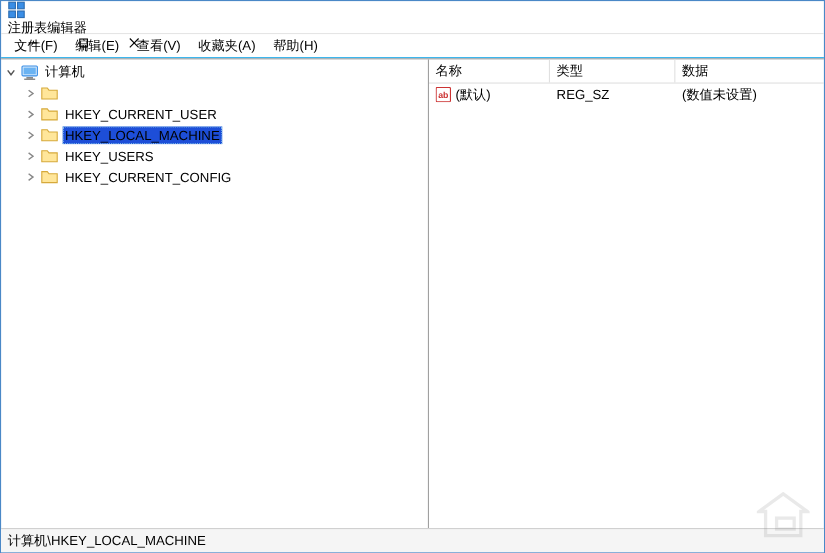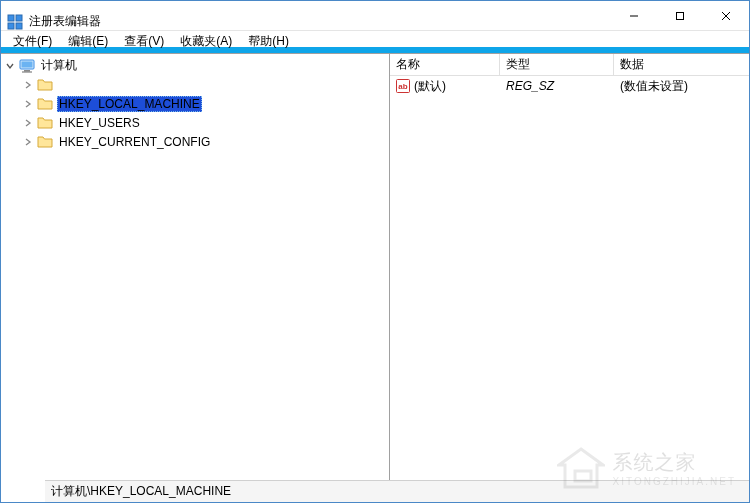--- a/index.html
+++ b/index.html
@@ -1,48 +1,48 @@
 <!DOCTYPE html>
 <html><head>
 <meta charset="utf-8">
 <style>
   * { box-sizing: border-box; margin: 0; padding: 0; }
   html, body { width: 750px; height: 503px; font-family: "Microsoft YaHei", "Segoe UI", sans-serif; font-size: 12px; background: #fff; color: #000; overflow: hidden; }
   .window { width: 750px; height: 503px; border: 1px solid #4a88c7; display: flex; flex-direction: column; background: #fff; }
-  .titlebar { height: 30px; display: flex; align-items: flex-end; padding: 0 0 0 6px; border-bottom: 1px solid #e5e5e5; }
+  .titlebar { height: 30px; display: flex; align-items: flex-start; padding: 0 0 0 6px; border-bottom: 1px solid #e5e5e5; flex-direction: column; }
   .titlebar .app-icon { width: 16px; height: 16px; margin-right: 6px; }
   .titlebar .title { flex: 1; font-size: 12px; }
   .win-controls { display: flex; height: 100%; }
   .win-btn { width: 46px; height: 100%; display: flex; align-items: center; justify-content: center; font-size: 11px; color: #222; cursor: default; }
-  .menubar { height: 22px; display: flex; align-items: flex-start; padding: 0 4px; border-bottom: 6px solid #0ea5e9; }
+  .menubar { height: 22px; display: flex; align-items: flex-start; padding: 0 4px; border-bottom: 1px solid #0ea5e9; }
   .menu-item { padding: 2px 8px; cursor: default; }
   .content { flex: 1; display: flex; border-top: 1px solid #a0a0a0; }
   .tree-pane { width: 389px; border-right: 1px solid #a0a0a0; overflow: auto; padding-top: 2px; }
   .list-pane { flex: 1; display: flex; flex-direction: column; }
   .list-header { display: flex; height: 22px; border-bottom: 1px solid #e0e0e0; }
   .col-head { display: flex; align-items: center; padding: 0 6px; font-size: 12px; border-right: 1px solid #e0e0e0; cursor: default; }
   .col-head:last-child { border-right: none; }
   .col-name { width: 110px; }
   .col-type { width: 114px; }
   .col-data { flex: 1; }
   .list-body { flex: 1; overflow: auto; }
   .list-row { display: flex; height: 20px; align-items: center; }
   .cell { padding: 0 6px; font-size: 12px; display: flex; align-items: center; }
   .cell.name { width: 110px; }
-  .cell.type { width: 114px; font-style: italic; }
+  .cell.type { width: 114px; }
   .cell.data { flex: 1; }
   .val-icon { width: 14px; height: 14px; margin-right: 4px; display:inline-flex; align-items:center; justify-content:center;text-align:center; }
   .tree ul { list-style: none; padding-left: 18px; }
   .tree > ul { padding-left: 0; }
   .tree-row { display: flex; align-items: center; height: 19px; padding-left: 2px; cursor: default; }
   .toggle { width: 14px; height: 14px; display: flex; align-items: center; justify-content: center; color: #6b6b6b; font-size: 10px; margin-right: 2px; }
   .node-icon { width: 16px; height: 16px; margin-right: 4px; display:inline-flex; align-items:center; justify-content:center; }
   .node-label { padding: 1px 2px; font-size: 12px; white-space: nowrap; }
   .node-label.selected { background: #1d4ed8; border: 1px dotted #7ab7e8; padding: 0 1px; }
-  .statusbar { height: 22px; border-top: 1px solid #d0d0d0; display: flex; align-items: center; padding: 0 6px; font-size: 12px; background: #f5f5f5; margin-left: 44px; }
+  .statusbar { height: 22px; border-top: 1px solid #d0d0d0; display: flex; align-items: center; padding: 0 6px; font-size: 12px; background: #f5f5f5; }
   .watermark { position: absolute; right: 14px; bottom: 14px; opacity: 0.18; pointer-events: none; display:flex; align-items:center; gap:8px; }
   .watermark .wm-txt { font-size: 20px; color: #555; letter-spacing:1px; }
   .watermark .wm-sub { font-size: 10px; color:#777; display:block; letter-spacing:2px;}
 </style>
 </head>
 <body>
 
 <div class="window">
 
   <div class="titlebar">
@@ -125,20 +125,35 @@
                   <span class="toggle">
                     <svg width="10" height="10" viewBox="0 0 10 10">
                         <polyline points="3,2 7,5 3,8" fill="none" stroke="#888" stroke-width="1.3"></polyline>
                       </svg>
                   </span>
                   <span class="node-icon">
                     <svg viewBox="0 0 16 16" width="16" height="16">
                         <path d="M1 3h5l1.5 2H15v8H1z" fill="#ffe69a" stroke="#d6a93a"></path>
                       </svg>
                   </span>
+                  <span class="node-label">HKEY_CURRENT_USER</span>
+                </div>
+              </li>
+              <li>
+                <div class="tree-row">
+                  <span class="toggle">
+                    <svg width="10" height="10" viewBox="0 0 10 10">
+                        <polyline points="3,2 7,5 3,8" fill="none" stroke="#888" stroke-width="1.3"></polyline>
+                      </svg>
+                  </span>
+                  <span class="node-icon">
+                    <svg viewBox="0 0 16 16" width="16" height="16">
+                        <path d="M1 3h5l1.5 2H15v8H1z" fill="#ffe69a" stroke="#d6a93a"></path>
+                      </svg>
+                  </span>
                   <span class="node-label selected">HKEY_LOCAL_MACHINE</span>
                 </div>
               </li>
               <li>
                 <div class="tree-row">
                   <span class="toggle">
                     <svg width="10" height="10" viewBox="0 0 10 10">
                         <polyline points="3,2 7,5 3,8" fill="none" stroke="#888" stroke-width="1.3"></polyline>
                       </svg>
                   </span>
@@ -200,17 +215,13 @@
     <span>计算机\HKEY_LOCAL_MACHINE</span>
   </div>
 
 </div>
 
 <div class="watermark">
   <svg width="48" height="42" viewBox="0 0 48 42">
     <polygon points="24,2 46,18 40,18 40,40 8,40 8,18 2,18" fill="none" stroke="#888" stroke-width="3"></polygon>
     <rect x="18" y="24" width="16" height="10" fill="none" stroke="#888" stroke-width="3"></rect>
   </svg>
-  <div>
-    <span class="wm-txt">系统之家</span>
-    <span class="wm-sub">XITONGZHIJIA.NET</span>
-  </div>
 </div>
 
 </body></html>

